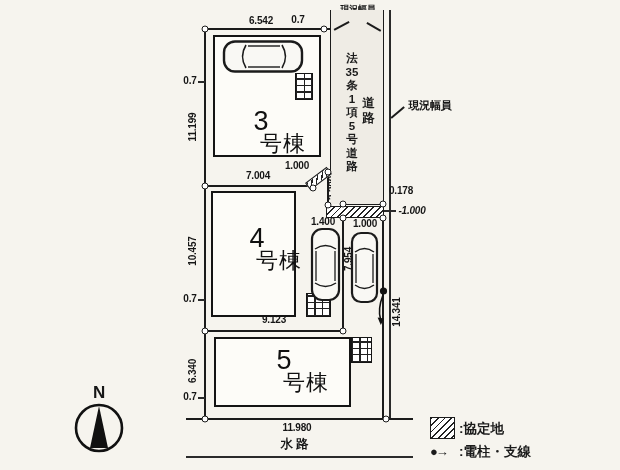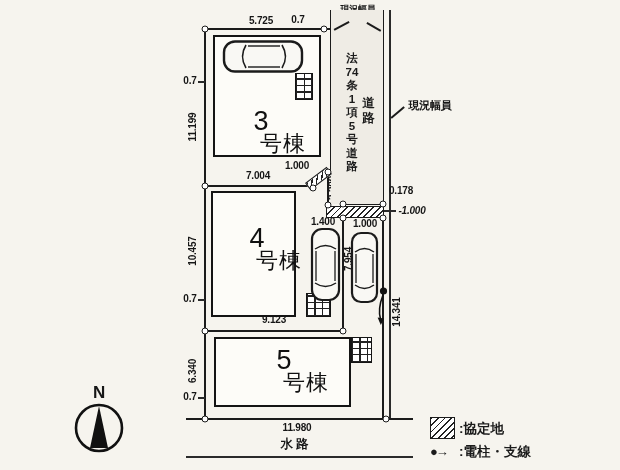--- a/index.html
+++ b/index.html
@@ -138,21 +138,21 @@
   <div class="vertex" style="left:313px;top:188px;"></div>
   <div class="vertex" style="left:328px;top:172px;"></div>
   <div class="vertex" style="left:328px;top:205px;"></div>
   <div class="vertex" style="left:343px;top:204px;"></div>
   <div class="vertex" style="left:383px;top:204px;"></div>
   <div class="vertex" style="left:343px;top:218px;"></div>
   <div class="vertex" style="left:383px;top:218px;"></div>
   <div class="vertex" style="left:343px;top:331px;"></div>
   <div class="vertex" style="left:386px;top:419px;"></div>
 
-  <div class="dim" style="left:261px;top:21px;">5.725</div>
+  <div class="dim" style="left:261px;top:21px;">6.542</div>
   <div class="dim" style="left:298px;top:20px;">0.7</div>
   <div class="dim" style="left:190px;top:81px;">0.7</div>
   <div class="dim v" style="left:193px;top:127px;">11.199</div>
   <div class="dim v" style="left:337px;top:108px;">10.492</div>
   <div class="dim" style="left:258px;top:176px;text-align:center;">7.004</div>
   <div class="dim" style="left:297px;top:166px;">1.000</div>
   <div class="dim v" style="left:333px;top:188px;">2.209</div>
   <div class="dim" style="left:363px;top:195px;">2.600</div>
   <div class="dim" style="left:401px;top:191px;">0.178</div>
   <div class="dim" style="left:412px;top:211px;font-style:italic;">-1.000</div>
@@ -165,21 +165,21 @@
   <div class="dim" style="left:274px;top:320px;">9.123</div>
   <div class="dim v" style="left:193px;top:371px;">6.340</div>
   <div class="dim" style="left:190px;top:397px;">0.7</div>
   <div class="dim" style="left:297px;top:428px;">11.980</div>
 
   <div class="dim" style="left:358px;top:9px;font-size:9px;">現況幅員</div>
   <div class="dim" style="left:358px;top:19px;">4,000</div>
 
   <div class="vcol jp" style="left:344px;top:52px;width:16px;font-size:11.5px;line-height:13.5px;">
     <span>法</span>
-    <span>74</span>
+    <span>35</span>
     <span>条</span>
     <span>1</span>
     <span>項</span>
     <span>5</span>
     <span>号</span>
     <span>道</span>
     <span>路</span>
   </div>
   <div class="vcol jp" style="left:361px;top:96px;width:15px;font-size:12.5px;line-height:15px;">
     <span>道</span>

